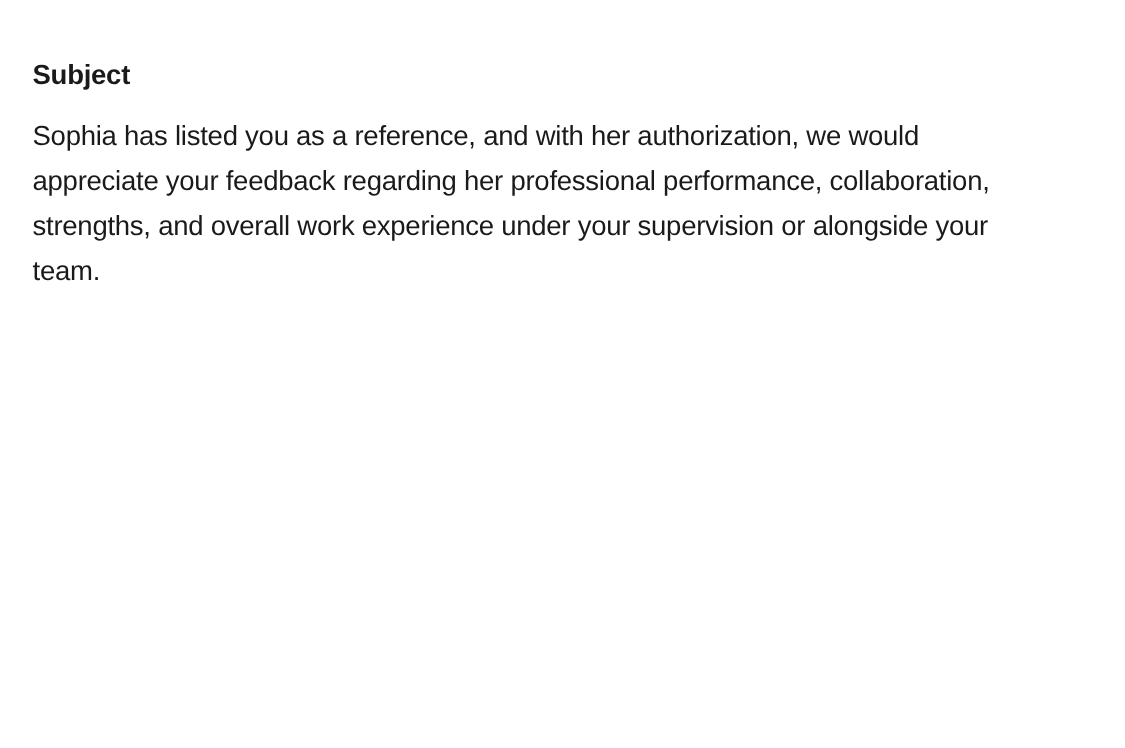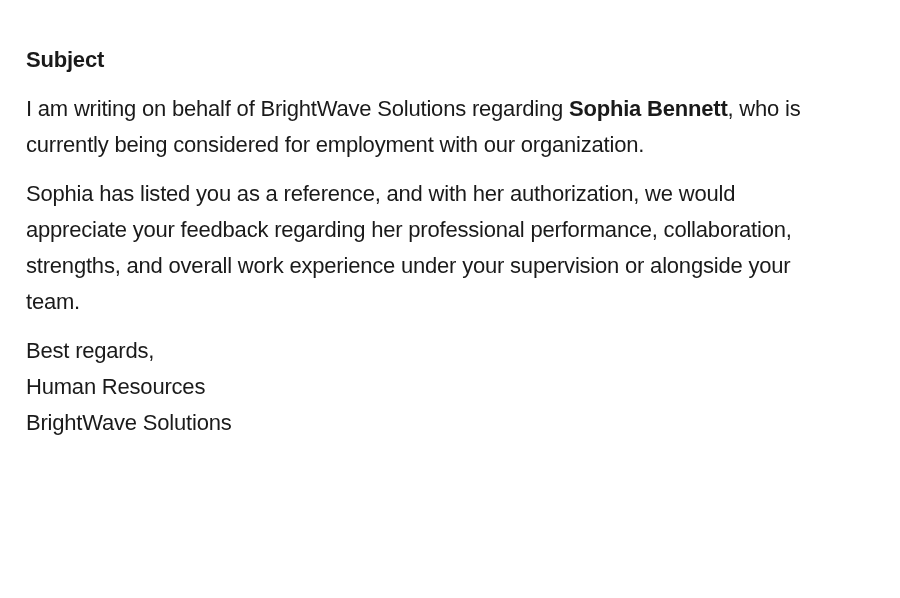--- a/index.html
+++ b/index.html
@@ -31,24 +31,18 @@
 </style>
 </head>
 <body>
 
 <div class="page">
 
   <p class="para bold">Subject</p>
 
 
 
-  <p class="para"><span>I am writing on behalf of BrightWave Solutions regarding </span><span class="bold">Sophia Bennett</span><span>, who is currently being considered for employment with our organization.</span></p>
 
   <p class="para">Sophia has listed you as a reference, and with her authorization, we would appreciate your feedback regarding her professional performance, collaboration, strengths, and overall work experience under your supervision or alongside your team.</p>
 
 
-  <p class="para">
-    <span class="sig-line">Best regards,</span>
-    <span class="sig-line">Human Resources</span>
-    <span class="sig-line">BrightWave Solutions</span>
-  </p>
 
 </div>
 
 </body></html>

